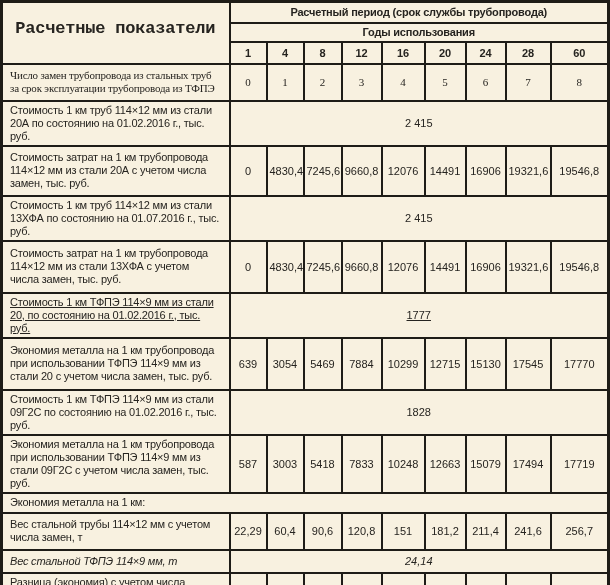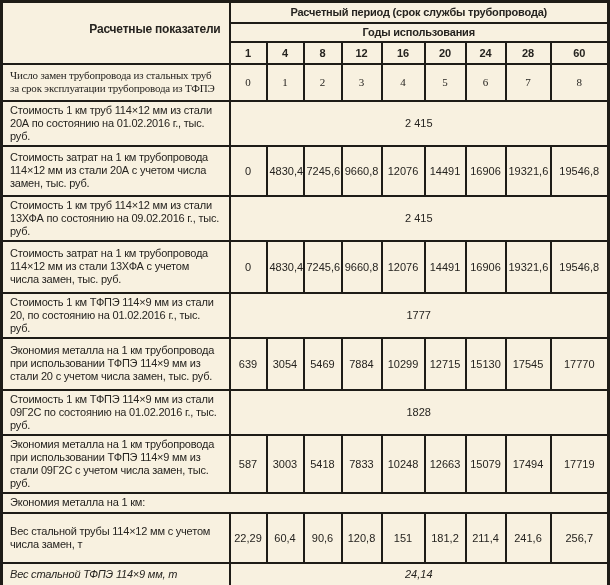--- a/index.html
+++ b/index.html
@@ -24,24 +24,25 @@
     overflow: hidden;
   }
   .calc-table thead th {
     font-weight: bold;
     font-size: 11px;
     text-align: center;
     padding: 1px 9px;
     letter-spacing: -0.2px;
   }
   .calc-table th.corner {
-    text-align: right;
+    text-align: center;
     vertical-align: middle;
     padding: 2px 8px 10px 7px;
-    font-size: 12px;
+    font-size: 17px;
+    font-family: Liberation Mono, monospace;
   }
   .calc-table td.label {
     text-align: left;
     vertical-align: middle;
     font-size: 11px;
     line-height: 13px;
     padding: 2px 8px 2px 7px;
     letter-spacing: -0.2px;
   }
   .calc-table td.num {
@@ -114,36 +115,36 @@
           <td class="num">4830,4</td>
           <td class="num">7245,6</td>
           <td class="num">9660,8</td>
           <td class="num">12076</td>
           <td class="num">14491</td>
           <td class="num">16906</td>
           <td class="num">19321,6</td>
           <td class="num">19546,8</td>
         </tr>
         <tr style="height: 34px;">
-          <td class="label">Стоимость 1 км труб 114×12 мм из стали 13ХФА по состоянию на 09.02.2016 г., тыс. руб.</td>
+          <td class="label">Стоимость 1 км труб 114×12 мм из стали 13ХФА по состоянию на 01.07.2016 г., тыс. руб.</td>
           <td colspan="9" class="num">2 415</td>
         </tr>
         <tr style="height: 52px;">
           <td class="label">Стоимость затрат на 1 км трубопровода 114×12 мм из стали 13ХФА с учетом числа замен, тыс. руб.</td>
           <td class="num">0</td>
           <td class="num">4830,4</td>
           <td class="num">7245,6</td>
           <td class="num">9660,8</td>
           <td class="num">12076</td>
           <td class="num">14491</td>
           <td class="num">16906</td>
           <td class="num">19321,6</td>
           <td class="num">19546,8</td>
         </tr>
-        <tr style="height: 35px;">
+        <tr style="height: 35px; text-decoration: underline;">
           <td class="label">Стоимость 1 км ТФПЭ 114×9 мм из стали 20, по состоянию на 01.02.2016 г., тыс. руб.</td>
           <td colspan="9" class="num">1777</td>
         </tr>
         <tr style="height: 52px;">
           <td class="label">Экономия металла на 1 км трубопровода при использовании ТФПЭ 114×9 мм из стали 20 с учетом числа замен, тыс. руб.</td>
           <td class="num">639</td>
           <td class="num">3054</td>
           <td class="num">5469</td>
           <td class="num">7884</td>
           <td class="num">10299</td>
@@ -164,21 +165,21 @@
           <td class="num">7833</td>
           <td class="num">10248</td>
           <td class="num">12663</td>
           <td class="num">15079</td>
           <td class="num">17494</td>
           <td class="num">17719</td>
         </tr>
         <tr style="height: 20px;">
           <td colspan="10" class="label section">Экономия металла на 1 км:</td>
         </tr>
-        <tr style="height: 50px; margin-top: 23px;">
+        <tr style="height: 37px; margin-top: 23px;">
           <td class="label">Вес стальной трубы 114×12 мм с учетом числа замен, т</td>
           <td class="num">22,29</td>
           <td class="num">60,4</td>
           <td class="num">90,6</td>
           <td class="num">120,8</td>
           <td class="num">151</td>
           <td class="num">181,2</td>
           <td class="num">211,4</td>
           <td class="num">241,6</td>
           <td class="num">256,7</td>

